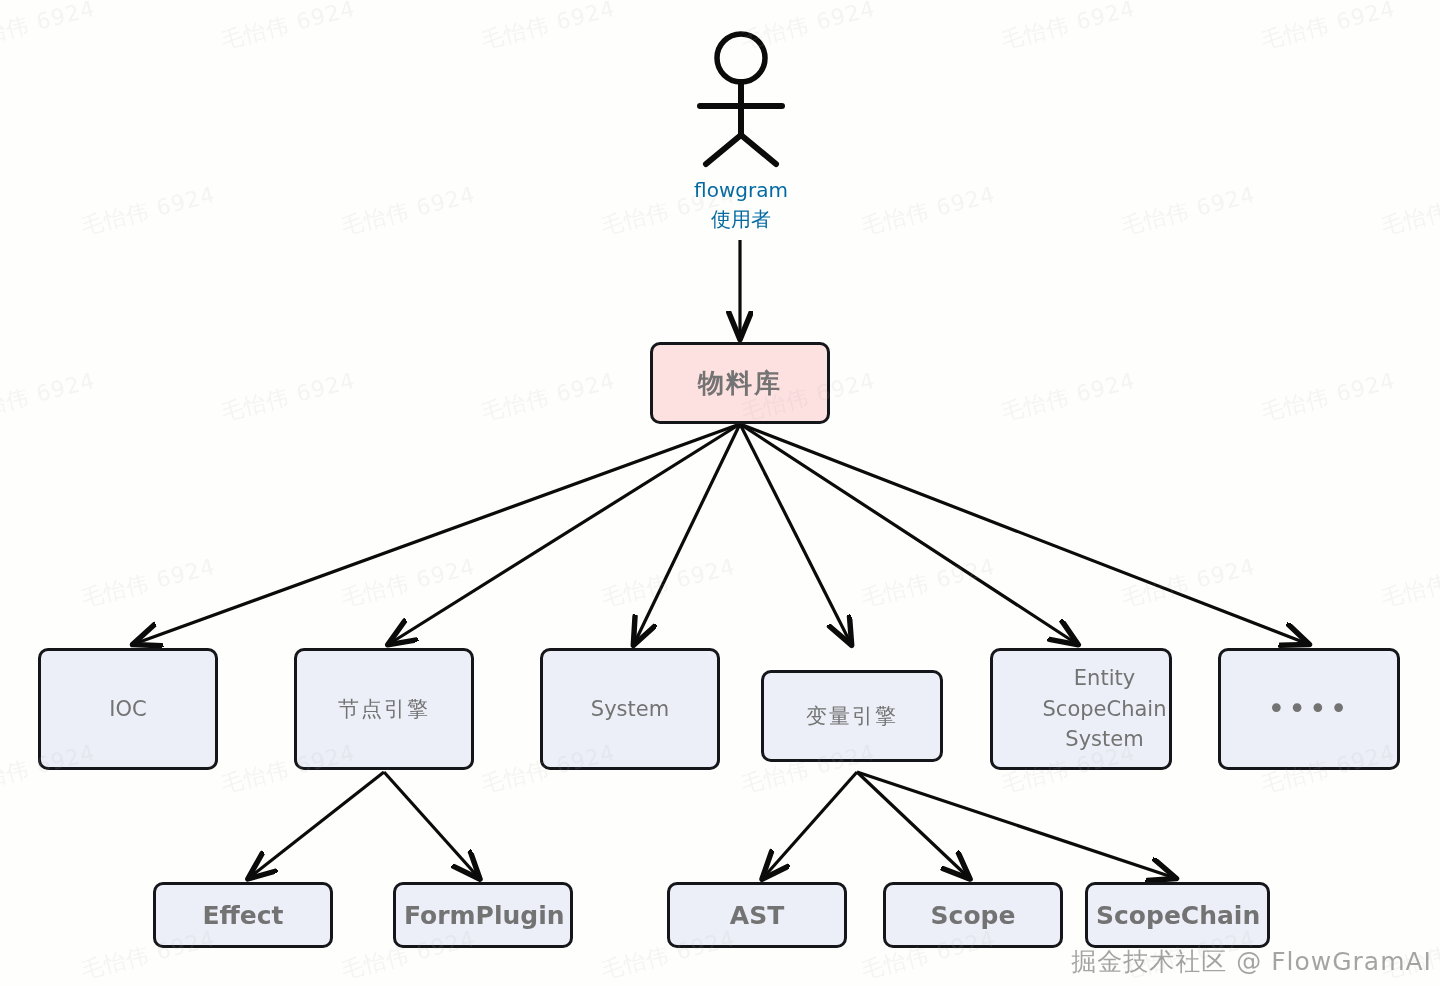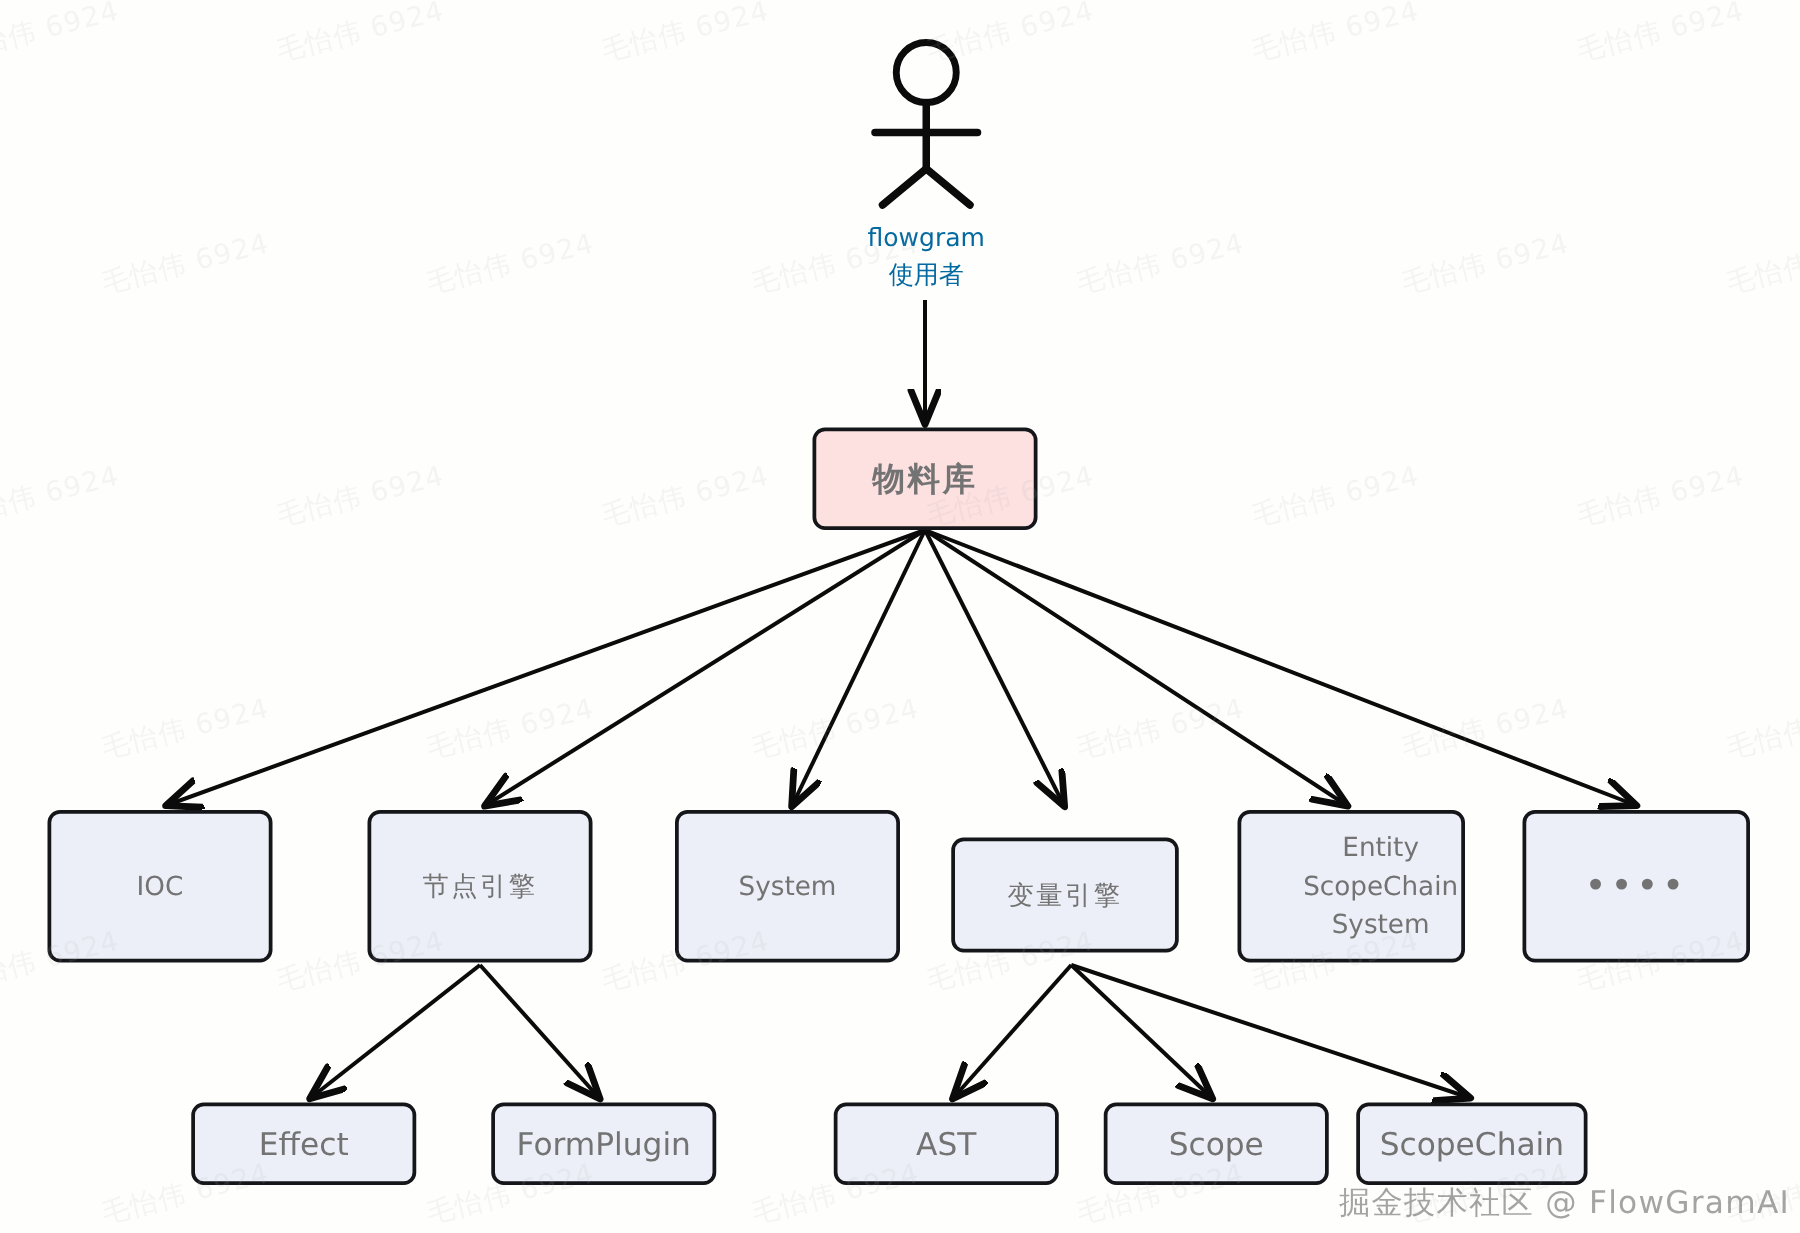--- a/index.html
+++ b/index.html
@@ -79,21 +79,21 @@
   .node-label {
     display: block;
     width: 100%;
     padding: 0 8px;
     box-sizing: border-box;
   }
   .lvl1 { font-size: 26px; font-weight: 700; letter-spacing: 2px; }
   .lvl2 { font-size: 21px; font-weight: 400; }
   .lvl2.cn { letter-spacing: 2px; }
   .lvl2.multi { font-size: 21px; line-height: 1.45; margin-left: 47px; }
-  .lvl3 { font-size: 25px; font-weight: 400; }
+  .lvl3 { font-size: 25px; font-weight: 700; }
   .dots { font-size: 30px; letter-spacing: 3px; line-height: 0.6; }
 
   
   #credit {
     position: absolute;
     right: 8px;
     bottom: 8px;
     font-size: 25px;
     color: rgba(40,40,40,0.42);
     letter-spacing: 1px;

